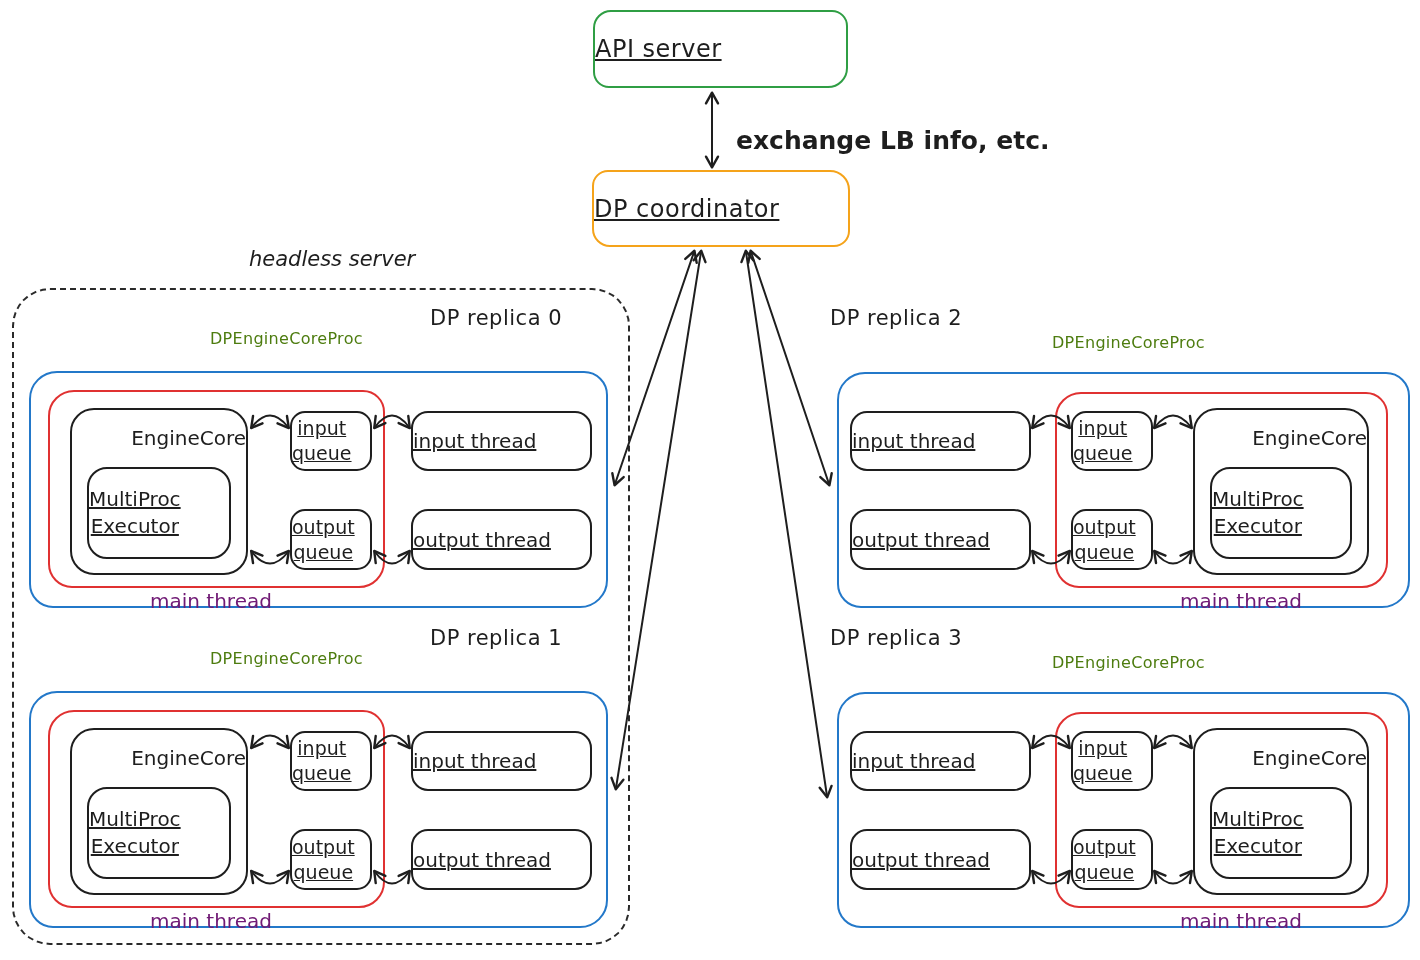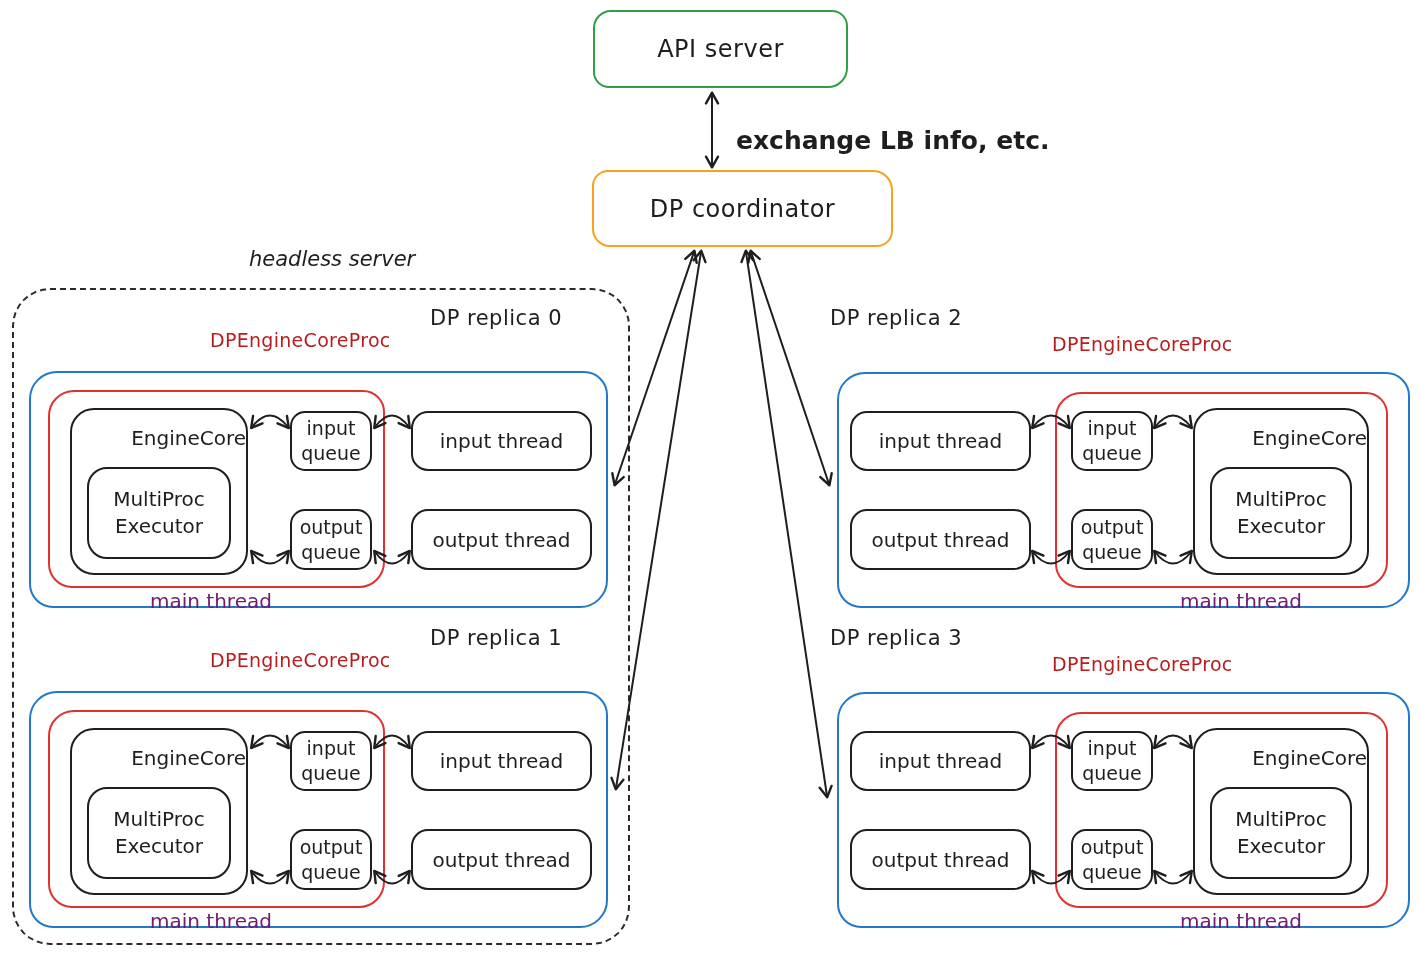--- a/index.html
+++ b/index.html
@@ -7,44 +7,44 @@
     position:relative;width:1420px;height:960px;background:#ffffff;overflow:hidden;
     font-family:"DejaVu Sans", sans-serif;color:#1e1e1e;
   }
   .bbox{position:absolute;box-sizing:border-box;background:transparent;}
   .green-box{border:2.5px solid #2f9e44;border-radius:18px 16px 20px 16px;}
   .orange-box{border:2.5px solid #f5a31a;border-radius:16px 20px 16px 18px;}
   .blue-box{border:2.5px solid #2378c9;border-radius:28px 24px 28px 24px;z-index:2;}
   .red-box{border:2.5px solid #e03131;border-radius:26px 22px 26px 24px;z-index:3;}
   .black-box{border:2.8px solid #1e1e1e;z-index:4;}
   .dashed-box{border:2px dashed #2a2a2a;border-radius:38px;z-index:1;}
-  .center-flex{display:flex;align-items:center;justify-content:center;text-align:center;}
+  .center-flex{display:flex;align-items:center;justify-content:flex-start;text-align:center;text-decoration:underline;}
   .big-node-label{font-size:24px;letter-spacing:0.5px;}
   .title{position:absolute;font-size:21px;letter-spacing:0.5px;z-index:5;white-space:nowrap;}
-  .proc-label{position:absolute;font-size:19px;color:#b91c1c;z-index:5;white-space:nowrap;letter-spacing:0.3px;}
+  .proc-label{position:absolute;font-size:16px;color:#4d7c0f;z-index:5;white-space:nowrap;letter-spacing:0.3px;}
   .mt-label{position:absolute;font-size:20px;color:#701a75;z-index:6;white-space:nowrap;}
   .note{position:absolute;font-size:25px;z-index:5;white-space:nowrap;font-weight:bold;}
   .headless{position:absolute;font-size:21px;z-index:5;white-space:nowrap;font-style:italic;}
   .engine-label{position:absolute;left:0;right:0;top:16px;text-align:right;font-size:20px;}
   .two-line{line-height:25px;font-size:19px;}
   .thread-label{font-size:20px;}
   svg.overlay{position:absolute;left:0;top:0;z-index:10;pointer-events:none;}
 </style>
 </head>
 <body>
 
 <div class="stage">
 
   <div class="bbox green-box center-flex big-node-label" style="left:593px;top:10px;width:255px;height:78px;">
     <span>API server</span>
   </div>
 
   <div class="note" style="left:736px;top:126px;">exchange LB info, etc.</div>
 
-  <div class="bbox orange-box center-flex big-node-label" style="left:592px;top:170px;width:301px;height:77px;">
+  <div class="bbox orange-box center-flex big-node-label" style="left:592px;top:170px;width:258px;height:77px;">
     <span>DP coordinator</span>
   </div>
 
   <div class="headless" style="left:249px;top:247px;">headless server</div>
   <div class="bbox dashed-box" style="left:12px;top:288px;width:618px;height:657px;"></div>
 
   <div>
     <div class="title" style="left:430px;top:306px;">DP replica 0</div>
     <div class="proc-label" style="left:210px;top:329px;">DPEngineCoreProc</div>
     <div class="bbox blue-box" style="left:29px;top:371px;width:579px;height:237px;"></div>

